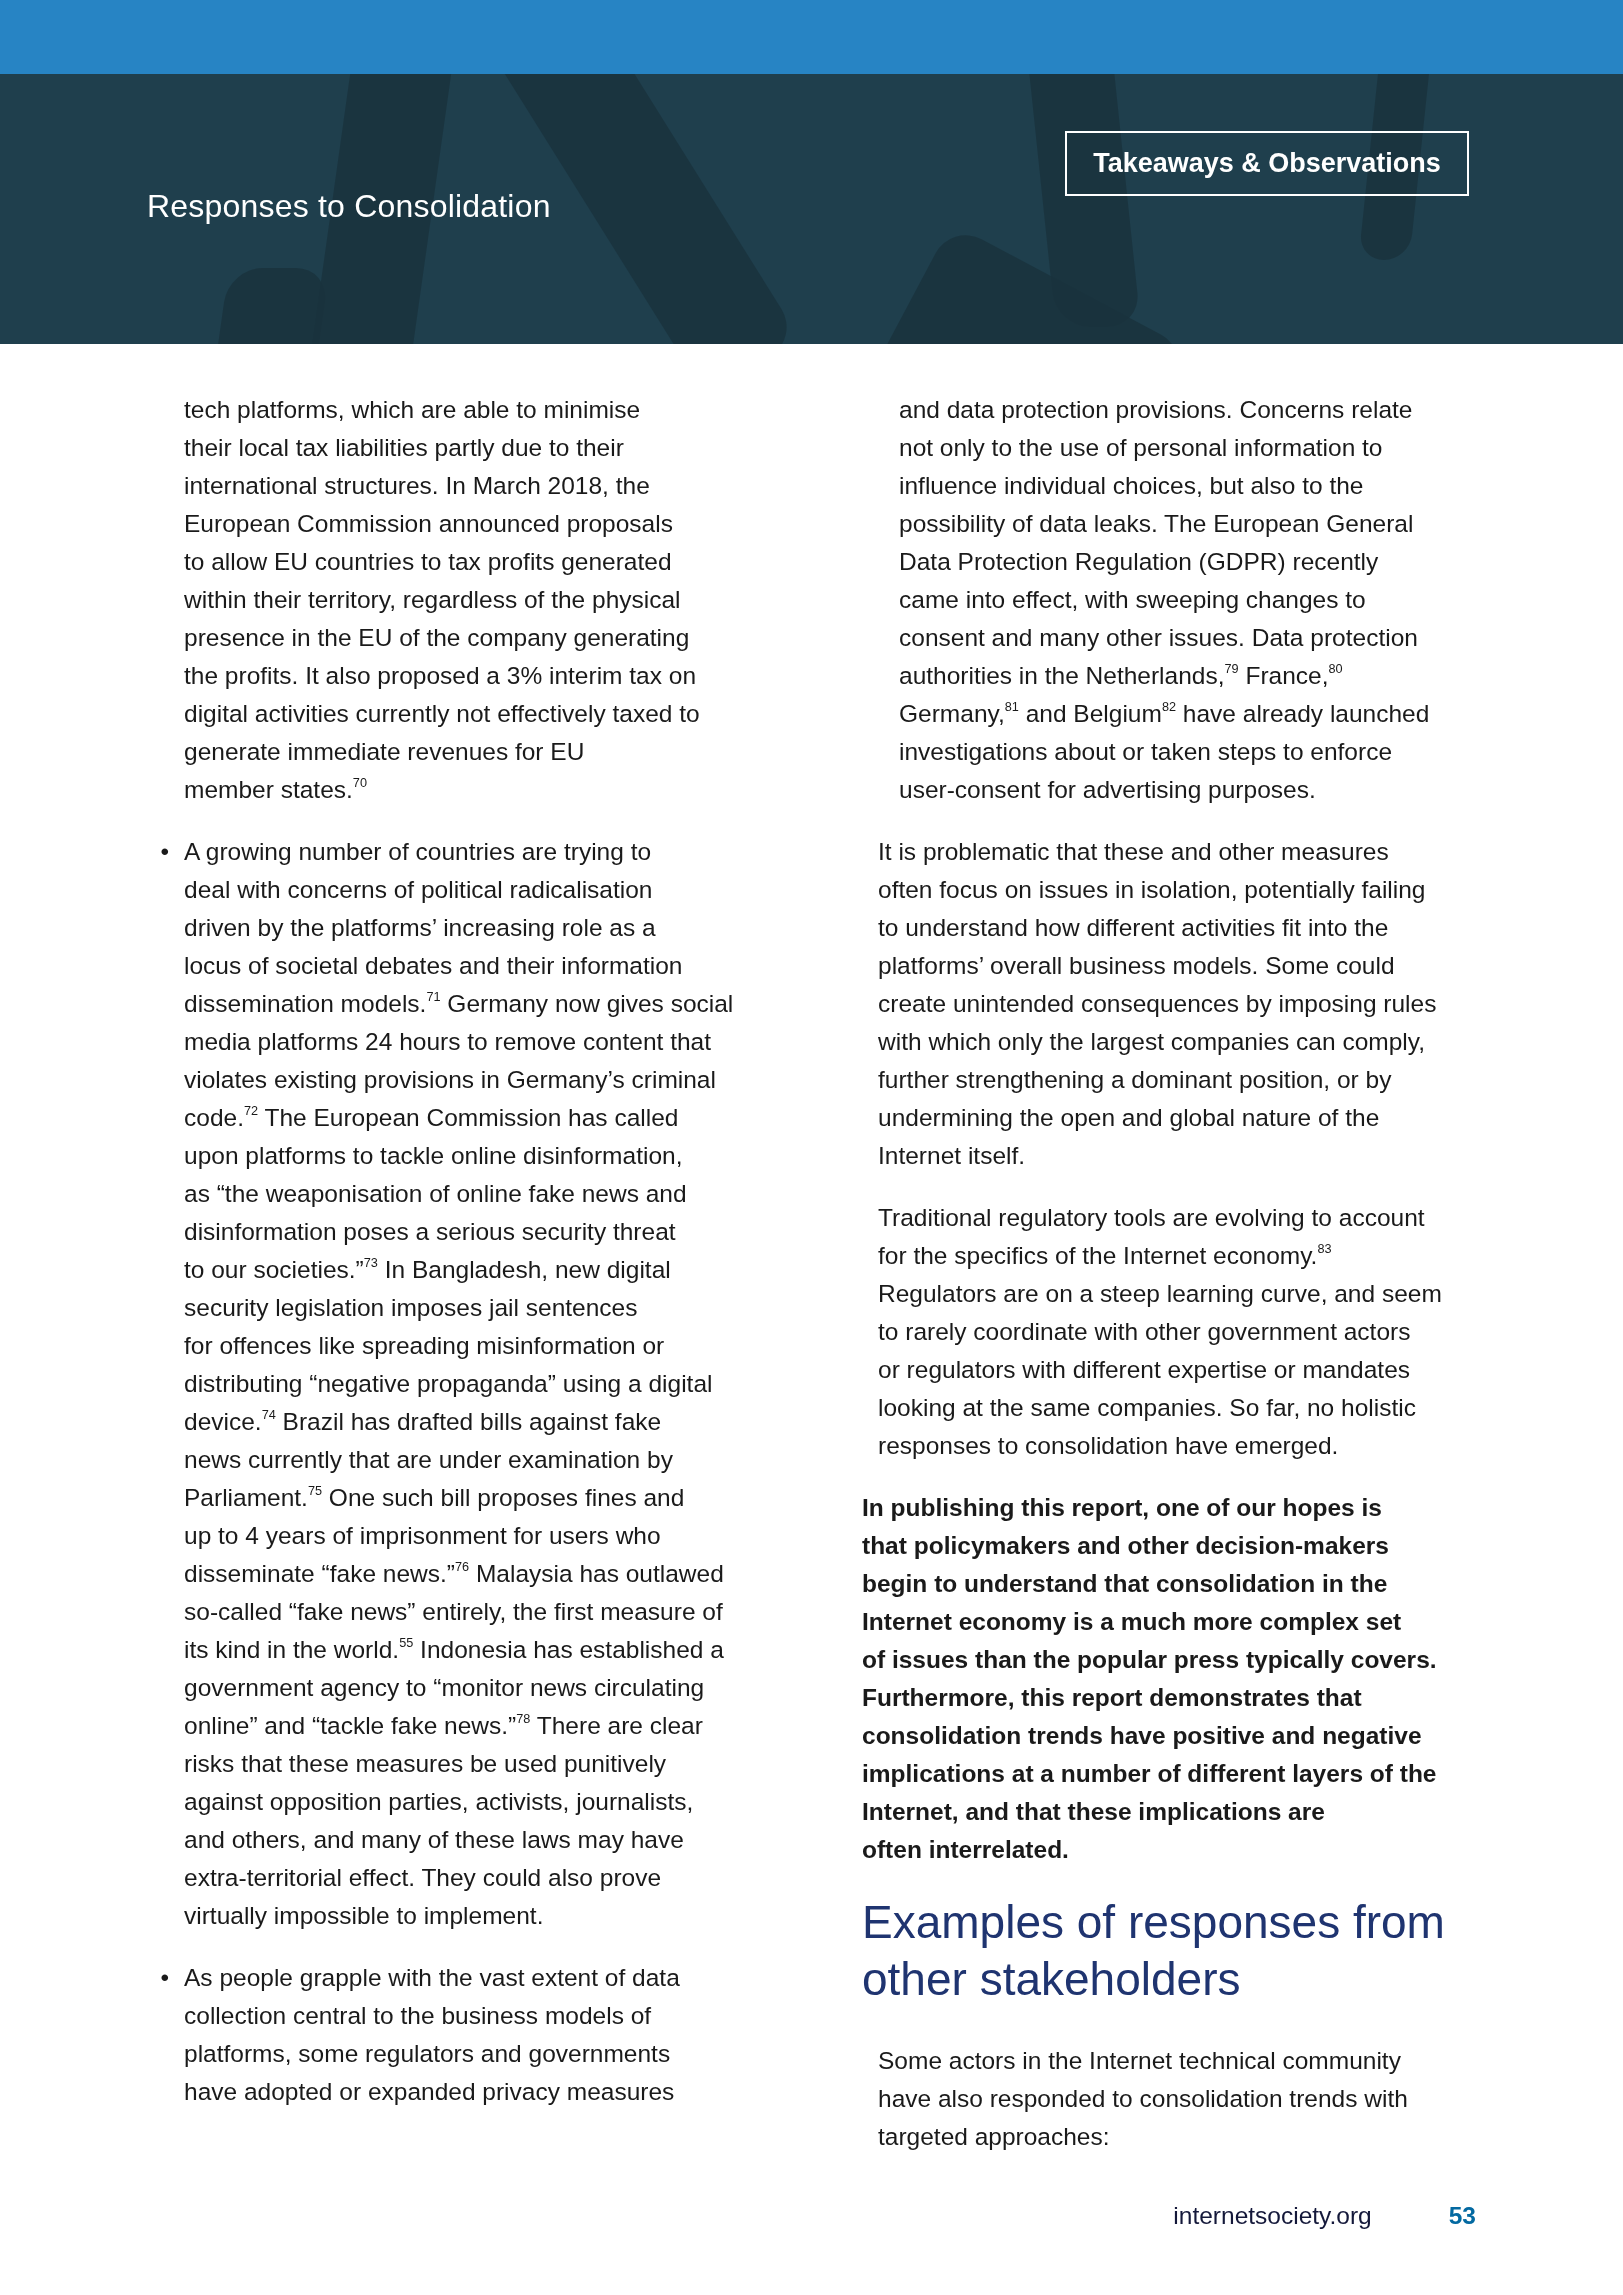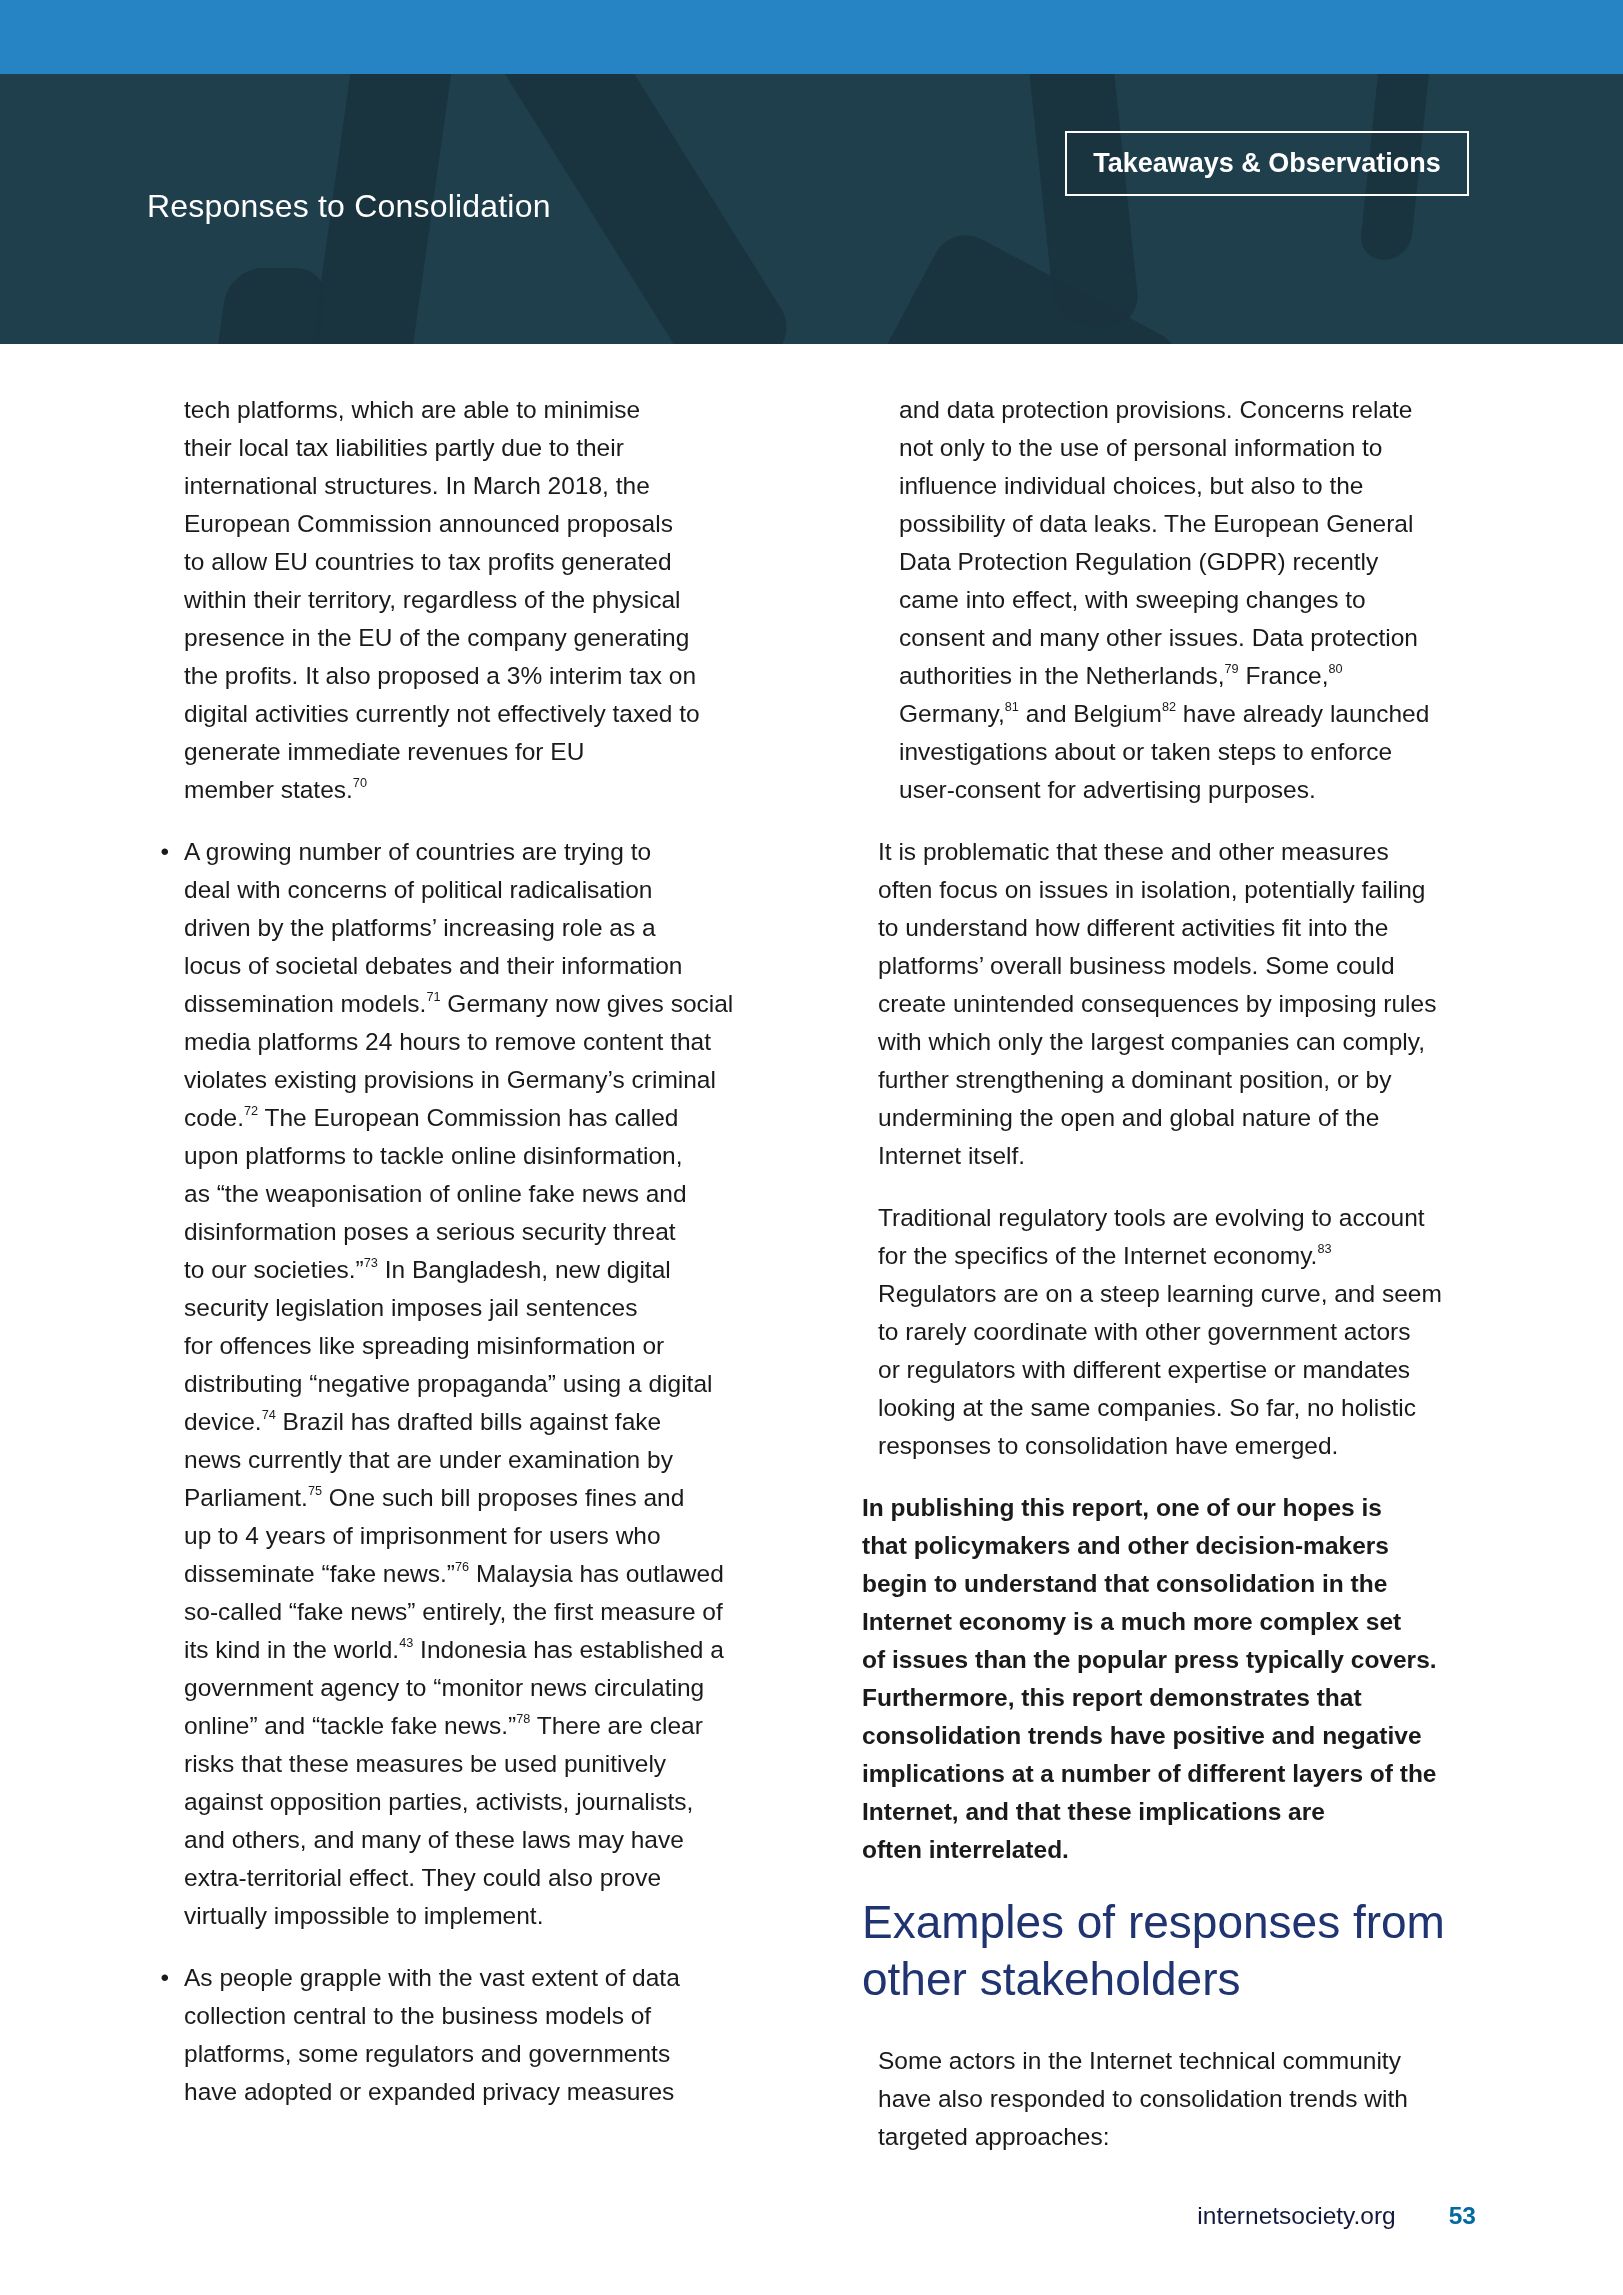--- a/index.html
+++ b/index.html
@@ -40,21 +40,21 @@
   .para-bold { margin: 0 0 25px 0; font-weight: bold; }
   .line { display: block; white-space: nowrap; }
   sup { font-size: 12.7px; line-height: 0; vertical-align: 11px; }
 
   .heading {
     margin: 0 0 34px 0; font-size: 46px; line-height: 57px; font-weight: normal; color: #1f3470;
   }
 
   .footer {
     position: absolute; right: 147px; top: 2202px;
-    font-size: 24.5px; color: #14183a; display: flex; gap: 13px; align-items: baseline;
+    font-size: 24.5px; color: #14183a; display: flex; gap: 37px; align-items: baseline;
   }
   .footer .page-num { font-weight: bold; color: #0369a1; margin-left: 40px; }
 </style>
 </head>
 <body>
 
 <div class="top-band"></div>
 <div class="dark-band">
   <div class="shape s1"></div>
   <div class="shape s2"></div>
@@ -100,21 +100,21 @@
         <span class="line"><span>to our societies.”</span><sup>73</sup><span> In Bangladesh, new digital</span></span>
         <span class="line"><span>security legislation imposes jail sentences</span></span>
         <span class="line"><span>for offences like spreading misinformation or</span></span>
         <span class="line"><span>distributing “negative propaganda” using a digital</span></span>
         <span class="line"><span>device.</span><sup>74</sup><span> Brazil has drafted bills against fake</span></span>
         <span class="line"><span>news currently that are under examination by</span></span>
         <span class="line"><span>Parliament.</span><sup>75</sup><span> One such bill proposes fines and</span></span>
         <span class="line"><span>up to 4 years of imprisonment for users who</span></span>
         <span class="line"><span>disseminate “fake news.”</span><sup>76</sup><span> Malaysia has outlawed</span></span>
         <span class="line"><span>so-called “fake news” entirely, the first measure of</span></span>
-        <span class="line"><span>its kind in the world.</span><sup>43</sup><span> Indonesia has established a</span></span>
+        <span class="line"><span>its kind in the world.</span><sup>55</sup><span> Indonesia has established a</span></span>
         <span class="line"><span>government agency to “monitor news circulating</span></span>
         <span class="line"><span>online” and “tackle fake news.”</span><sup>78</sup><span> There are clear</span></span>
         <span class="line"><span>risks that these measures be used punitively</span></span>
         <span class="line"><span>against opposition parties, activists, journalists,</span></span>
         <span class="line"><span>and others, and many of these laws may have</span></span>
         <span class="line"><span>extra-territorial effect. They could also prove</span></span>
         <span class="line"><span>virtually impossible to implement.</span></span>
       </div>
       <div class="bullet-item">
         <span class="bullet">•</span>

